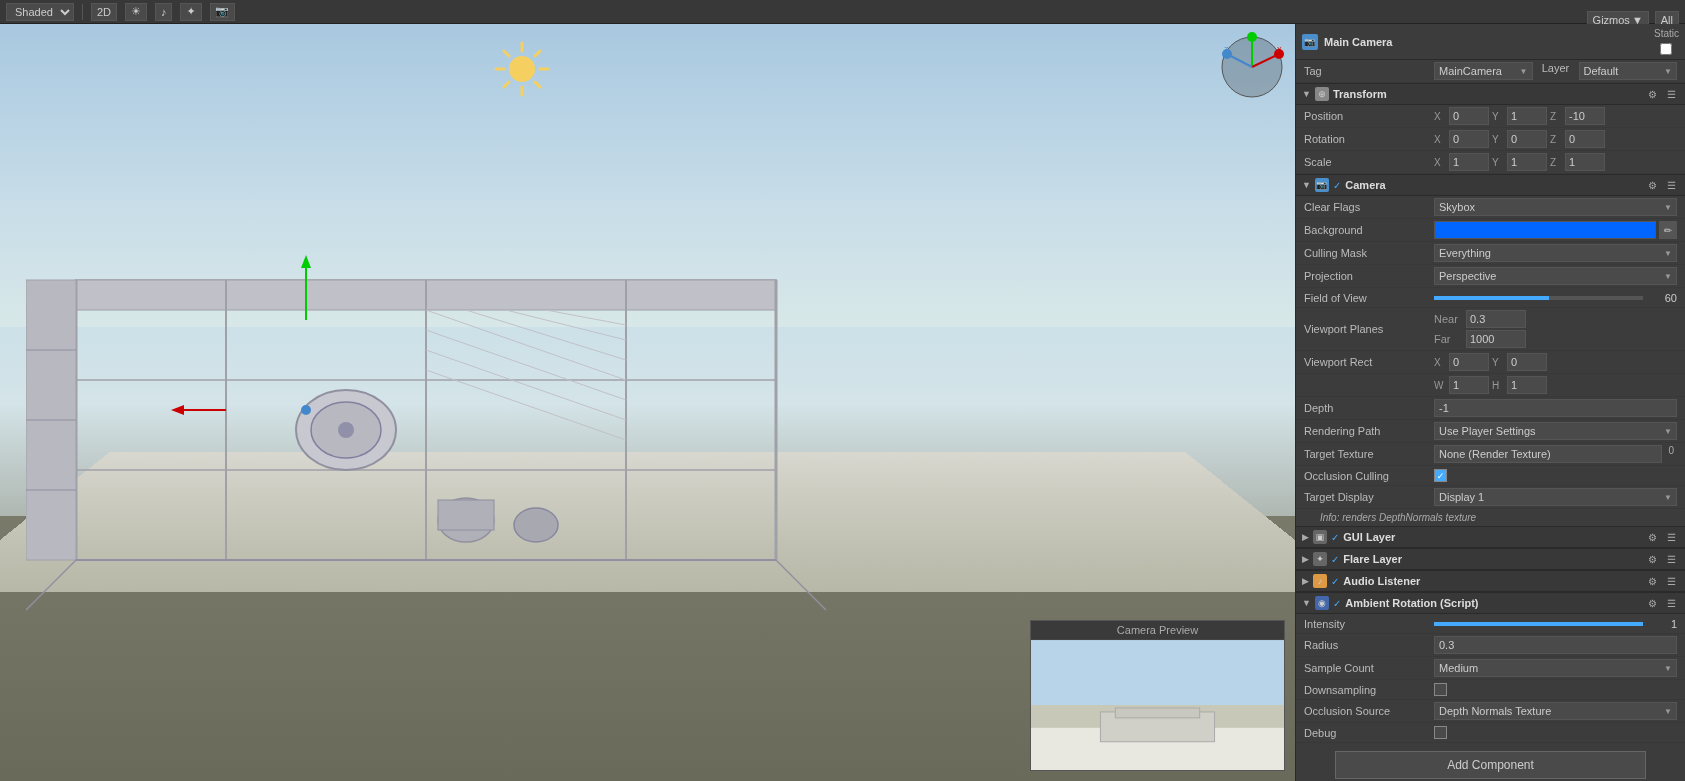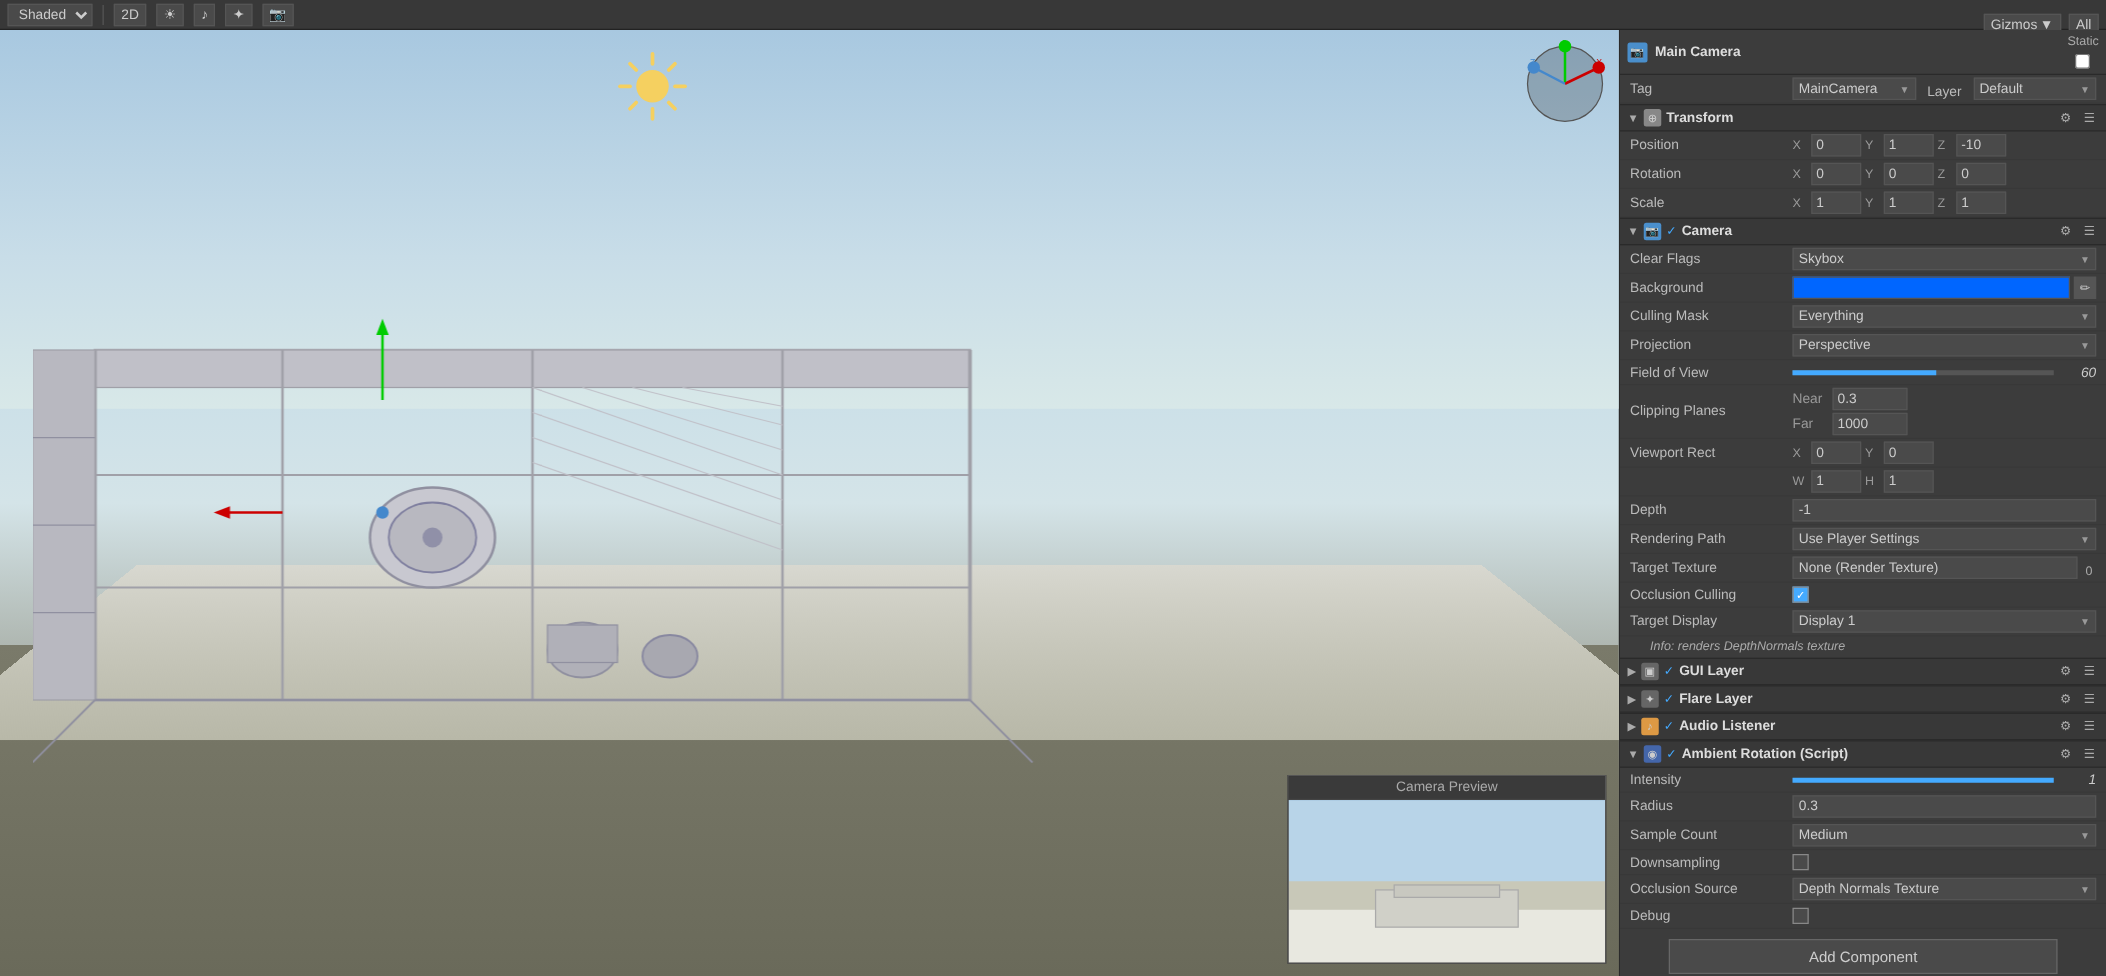--- a/index.html
+++ b/index.html
@@ -273,21 +273,21 @@
     }
     .prop-label {
       color: #bbb;
       width: 130px;
       flex-shrink: 0;
       font-size: 11px;
     }
     .prop-value {
       flex: 1;
       display: flex;
-      align-items: flex-end;
+      align-items: flex-start;
       gap: 3px;
     }
     .prop-input {
       background: #4a4a4a;
       border: 1px solid #555;
       color: #ccc;
       font-size: 11px;
       padding: 1px 4px;
       height: 18px;
       flex: 1;
@@ -340,21 +340,20 @@
       color: #ccc;
       cursor: pointer;
       display: flex; align-items: center; justify-content: center;
       font-size: 10px;
     }
     .slider-container {
       flex: 1;
       display: flex;
       align-items: center;
       gap: 4px;
-      font-style: italic;
     }
     .slider {
       flex: 1;
       height: 4px;
       background: #555;
       position: relative;
     }
     .slider-fill {
       height: 100%;
       background: #4af;
@@ -693,21 +692,21 @@
         <span class="prop-label">Field of View</span>
         <div class="slider-container">
           <div class="slider">
             <div class="slider-fill" style="width:55%;"></div>
           </div>
           <span class="slider-value">60</span>
         </div>
       </div>
 
       <div class="prop-row">
-        <span class="prop-label">Clipping Planes</span>
+        <span class="prop-label">Viewport Planes</span>
         <div class="prop-value">
           <div class="clip-group">
             <div class="clip-row">
               <span class="clip-label">Near</span>
               <input class="coord-input" value="0.3" style="width: 60px;">
             </div>
             <div class="clip-row">
               <span class="clip-label">Far</span>
               <input class="coord-input" value="1000" style="width: 60px;">
             </div>

